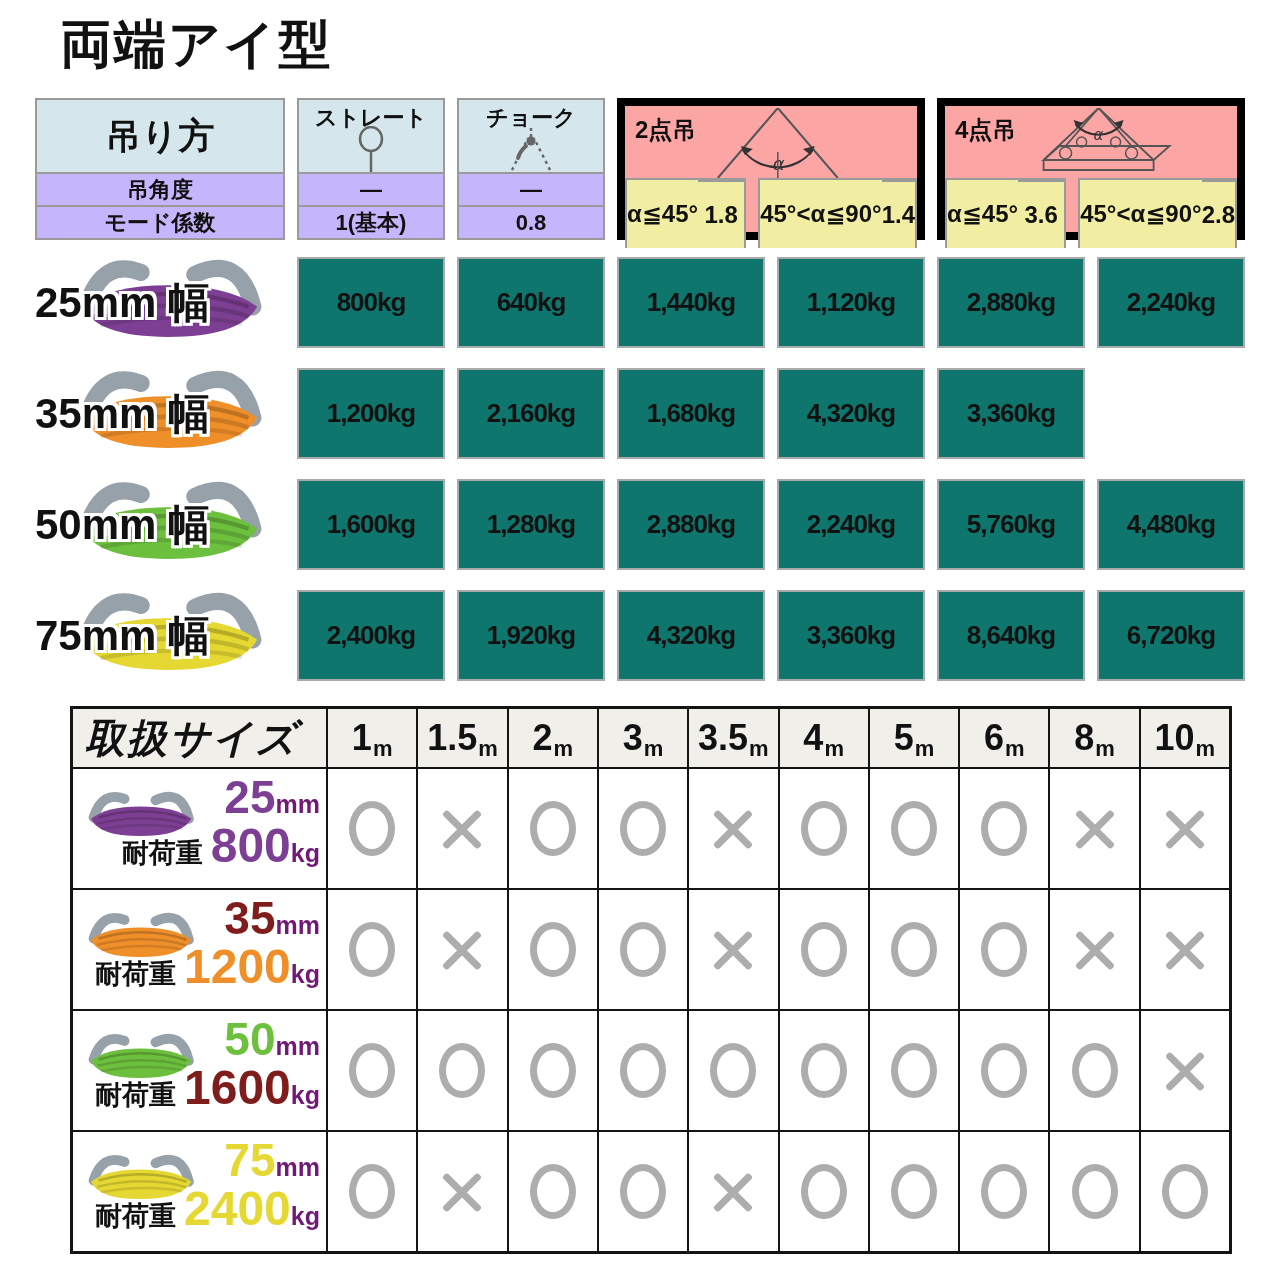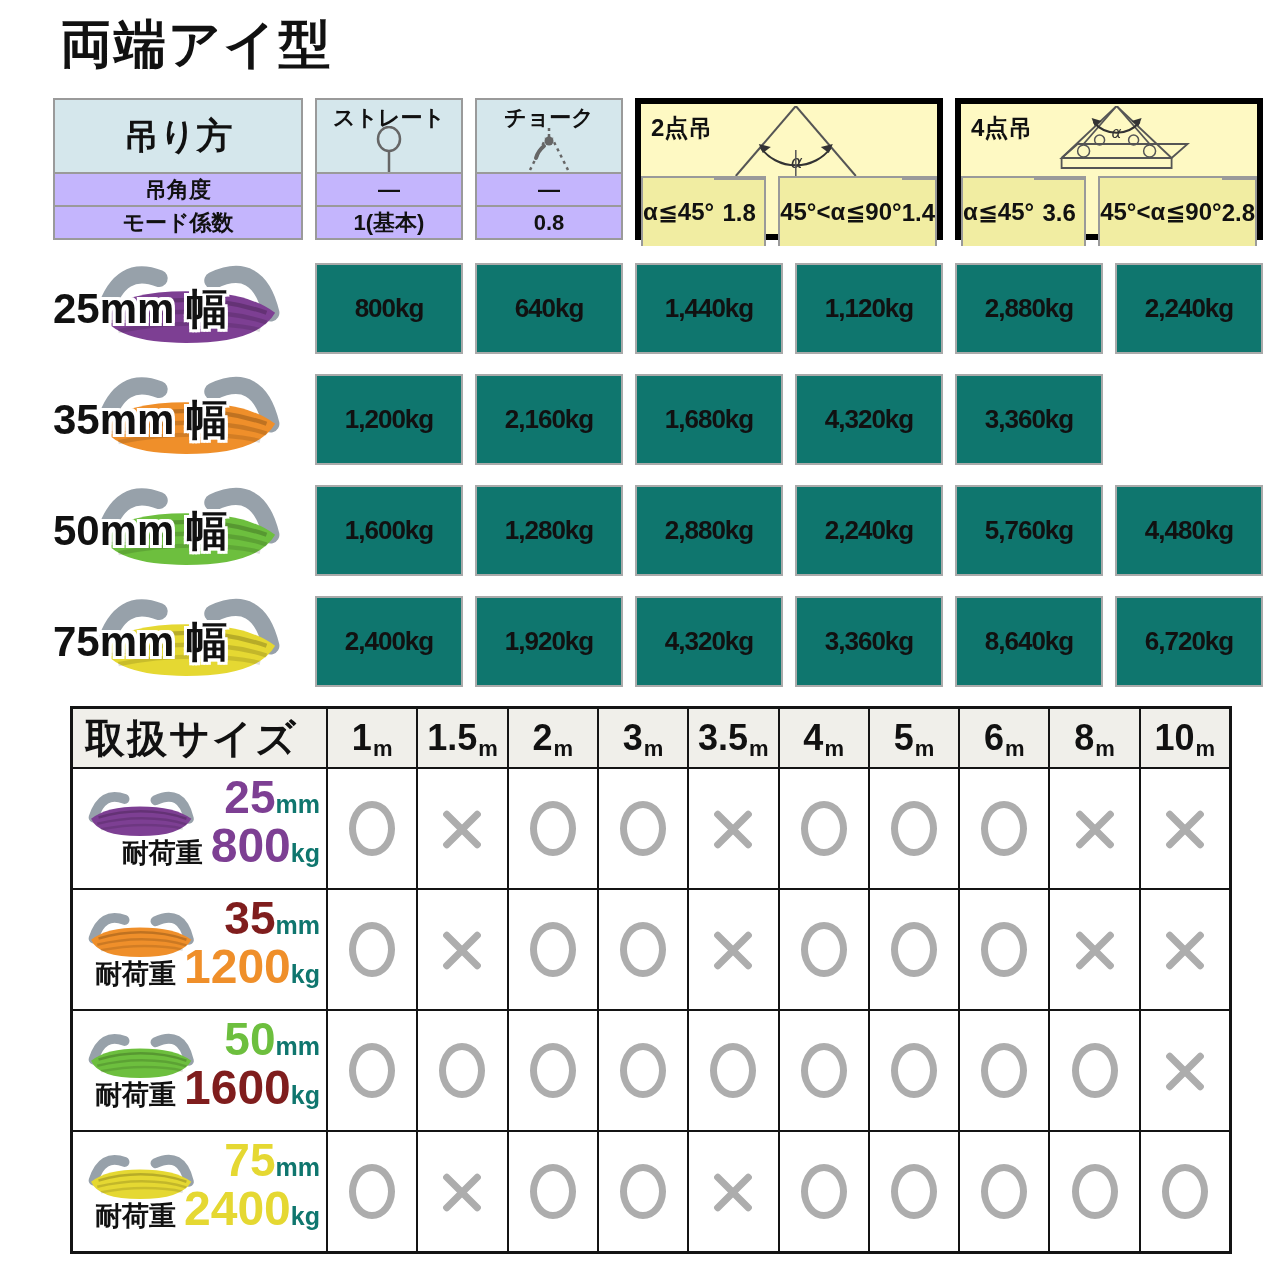--- a/index.html
+++ b/index.html
@@ -2,60 +2,60 @@
 <html><head>
 <meta charset="utf-8">
 <style>
   * { box-sizing: border-box; margin: 0; padding: 0; }
   html,body { width: 1280px; background: #fff; font-family: "Liberation Sans","DejaVu Sans",sans-serif; color:#111; }
   body { position: relative; height: 1280px; overflow: hidden; }
 
   .page-title { position:absolute; left:35px; top:10px; font-size:52px; font-weight:900; letter-spacing:2px; color:#111;margin-left:25px; }
 
   
-  .spec-wrap { position:absolute; left:53px; top:98px; width:1210px; }
+  .spec-wrap { position:absolute; left:35px; top:98px; width:1210px; }
   .spec-grid { display:grid; grid-template-columns:250px repeat(6,148px); column-gap:12px; }
 
   .hdr-box { border:2px solid #9a9a9a; height:142px; display:flex; flex-direction:column; overflow:hidden; }
   .band-blue { background:#d5e7ec; flex:0 0 72px; position:relative; }
   .band-yel  { background:#c4b5fd; flex:0 0 33px; border-top:2px solid #9a9a9a; display:flex; align-items:center; justify-content:center; font-weight:700; font-size:22px; }
   .corner-box .band-blue { display:flex; align-items:center; justify-content:center; font-size:36px; font-weight:800; }
   .method-name { position:absolute; top:3px; left:0; width:100%; text-align:center; font-size:22px; font-weight:700; }
   .method-icon { position:absolute; left:50%; transform:translateX(-50%); bottom:0; }
 
-  .group-box { grid-column: span 2; border:6px solid #000000; background:#fef9c3; height:142px; position:relative; }
+  .group-box { grid-column: span 2; border:8px solid #000000; background:#fca5a5; height:142px; position:relative; }
   .group-top { height:72px; position:relative; }
   .group-name { position:absolute; top:8px; left:10px; font-size:24px; font-weight:700; }
   .group-icon { position:absolute; left:50%; top:2px; transform:translateX(-46%); }
   .group-subs { display:flex; gap:12px; height:70px; }
   .sub-box { flex:1; display:flex; border:2px solid #9a9a9a; border-bottom:none; }
   .sub-angle { background:#f1eda2; flex:0 0 34px; display:flex; align-items:center; justify-content:center; font-size:24px; font-weight:700; }
   .sub-mode { background:#f1eda2; flex:1; border-top:2px solid #9a9a9a; display:flex; align-items:center; justify-content:center; font-size:24px; font-weight:700; }
 
-  #spec-rows { margin-top:23px; display:flex; flex-direction:column; gap:20px; }
+  #spec-rows { margin-top:17px; display:flex; flex-direction:column; gap:20px; }
   .spec-row { display:grid; grid-template-columns:250px repeat(6,148px); column-gap:12px; height:91px; }
   .row-label-cell { position:relative; }
   .row-label-cell svg.sling { position:absolute; left:18px; top:-6px; width:230px; height:102px; }
   .row-label-text { position:absolute; left:0; top:50%; transform:translateY(-50%); font-size:42px; font-weight:800; white-space:nowrap; color:#111;
     text-shadow:-3px -3px 0 #fff,3px -3px 0 #fff,-3px 3px 0 #fff,3px 3px 0 #fff,-3px 0 0 #fff,3px 0 0 #fff,0 -3px 0 #fff,0 3px 0 #fff; }
   .value-cell { background:#0f766e; border:2px solid #aaa; display:flex; align-items:center; justify-content:center; font-size:26px; font-weight:700; letter-spacing:-1px; }
 
   
   .size-table { position:absolute; left:70px; top:706px; width:1162px; background:#141414; padding:3px; display:grid;
     grid-template-columns:253px repeat(10,1fr); grid-template-rows:58px repeat(4,119px); gap:2px; }
   .st-cell { background:#fff; display:flex; align-items:center; justify-content:center; }
   .st-hdr { background:#f0efea; font-weight:800; }
-  .st-hdr-label { justify-content:flex-start; padding-left:12px; font-size:40px; letter-spacing:2px; }
+  .st-hdr-label { justify-content:flex-start; padding-left:12px; font-size:40px; letter-spacing:2px;font-style:italic; }
   .st-size-num { font-size:36px; font-weight:800; }
   .st-size-unit { font-size:22px; font-weight:800; margin-left:1px; align-self:flex-end; padding-bottom:5px; }
   .st-label { position:relative; }
   .st-label svg.sling { position:absolute; left:2px; top:10px; width:130px; height:74px; }
   .st-text { position:absolute; right:6px; top:4px; text-align:right; line-height:1.05; white-space:nowrap; }
   .st-width-num { font-size:46px; font-weight:800; }
-  .st-unit { font-size:25px; font-weight:800; color:#0f766e; }
+  .st-unit { font-size:25px; font-weight:800; color:#701a75; }
   .st-load-prefix { font-size:27px; font-weight:800; color:#111; margin-right:8px; }
   .st-load-num { font-size:48px; font-weight:800; }
   .mark-circle { width:46px; height:55px; border:7px solid #adadad; border-radius:50%; }
   .mark-x { position:relative; width:46px; height:46px; }
   .mark-x i { position:absolute; left:-2px; top:20px; width:50px; height:7px; background:#adadad; border-radius:3px; }
   .mark-x i:first-child { transform:rotate(45deg); }
   .mark-x i:last-child { transform:rotate(-45deg); }
 
   svg text { font-family:"DejaVu Sans",sans-serif; }
 </style>

